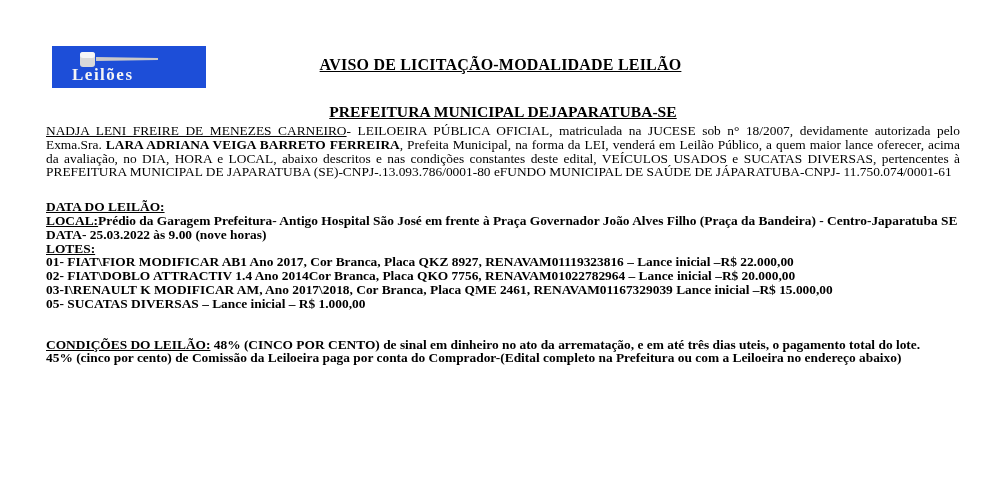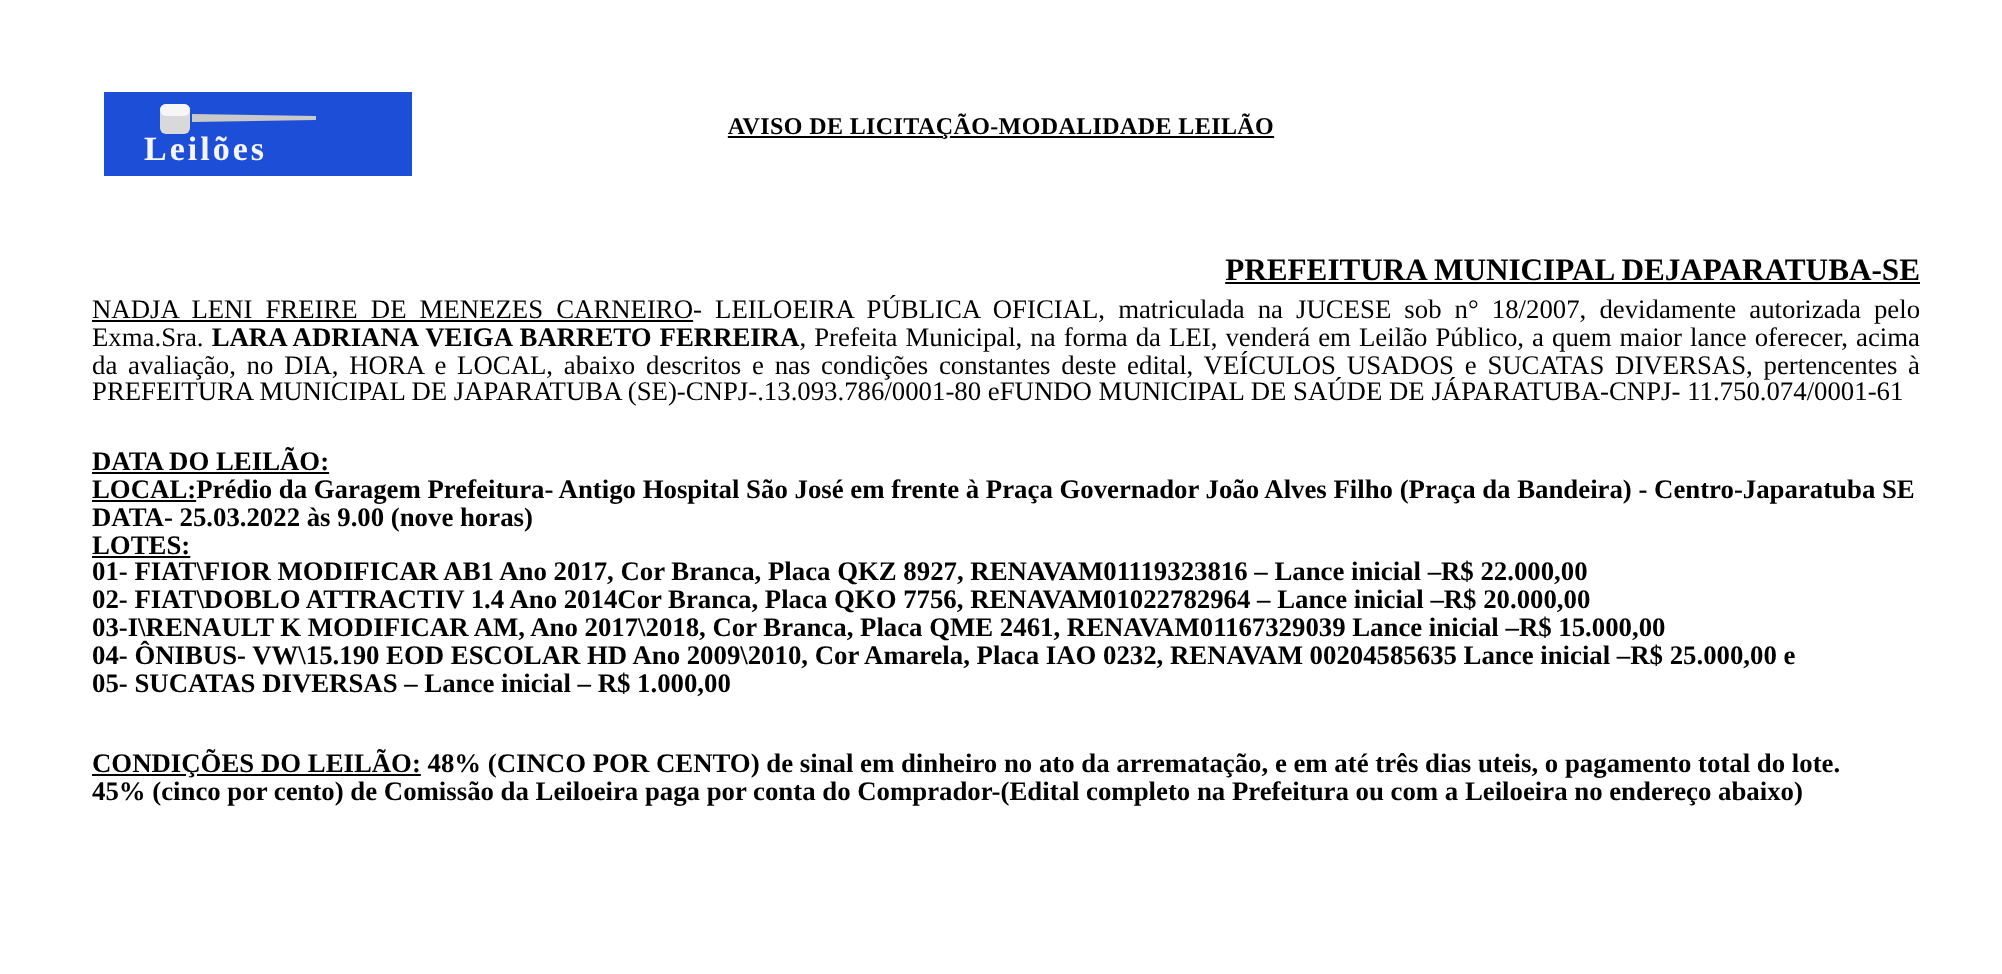--- a/index.html
+++ b/index.html
@@ -12,30 +12,30 @@
     position:absolute; left:52px; top:46px; width:154px; height:42px;
     background:#1d4ed8;
   }
   .logo-icon { position:absolute; left:6px; top:5px; }
   .logo-text {
     position:absolute; left:20px; bottom:3px;
     color:#f5f5f5; font-weight:bold; font-size:17px; letter-spacing:1.5px;
   }
   .title {
     position:absolute; top:56px; left:0; width:100%;
-    text-align:center; font-weight:bold; font-size:12px;
+    text-align:center; font-weight:bold; font-size:16px;
     text-decoration:underline; letter-spacing:0.2px;
   }
   .doc {
     position:absolute; left:46px; top:103px; width:914px;
     font-size:13.4px; line-height:13.8px; text-align:justify;
   }
   .h1 {
     font-size:15.6px; font-weight:bold; text-decoration:underline;
-    line-height:17px; margin-bottom:4px; text-align:right;margin-top:24px;
+    line-height:17px; margin-bottom:4px; text-align:center;
   }
   .b  { font-weight:bold; }
   .u  { text-decoration:underline; }
   .bu { font-weight:bold; text-decoration:underline; }
   .para { margin:0; }
   .h2 { margin-top:21px; }
   .spacer { height:27px; }
   .contact { margin-top:3px; text-align:justify; text-align-last:justify; }
 </style>
 </head>
@@ -64,21 +64,20 @@
 
     <p class="para b"><span class="bu">LOCAL:</span><span>Prédio da Garagem Prefeitura- Antigo Hospital São José em frente à Praça Governador João Alves Filho (Praça da Bandeira) - Centro-Japaratuba SE</span></p>
 
     <div class="b">DATA- 25.03.2022 às 9.00 (nove horas)</div>
 
     <div class="bu">LOTES:</div>
 
     <div class="b">01- FIAT\FIOR MODIFICAR AB1 Ano 2017, Cor Branca, Placa QKZ 8927, RENAVAM01119323816 – Lance inicial –R$ 22.000,00</div>
     <div class="b">02- FIAT\DOBLO ATTRACTIV 1.4 Ano 2014Cor Branca, Placa QKO 7756, RENAVAM01022782964 – Lance inicial –R$ 20.000,00</div>
     <div class="b">03-I\RENAULT K MODIFICAR AM, Ano 2017\2018, Cor Branca, Placa QME 2461, RENAVAM01167329039 Lance inicial –R$ 15.000,00</div>
-    <div class="b">04- ÔNIBUS- VW\15.190 EOD ESCOLAR HD Ano 2009\2010, Cor Amarela, Placa IAO 0232, RENAVAM 00204585635 Lance inicial –R$ 25.000,00  e</div>
     <div class="b">05- SUCATAS DIVERSAS – Lance inicial – R$ 1.000,00</div>
 
     <div class="spacer"></div>
 
     <p class="para b"><span class="bu">CONDIÇÕES DO LEILÃO:</span><span> 48% (CINCO POR CENTO) de sinal em dinheiro no ato da arrematação, e em até três dias uteis, o pagamento total do lote.</span></p>
 
     <div class="b">45% (cinco por cento) de Comissão da Leiloeira paga por conta do Comprador-(Edital completo na Prefeitura ou com a Leiloeira no endereço abaixo)</div>
 
 
 

